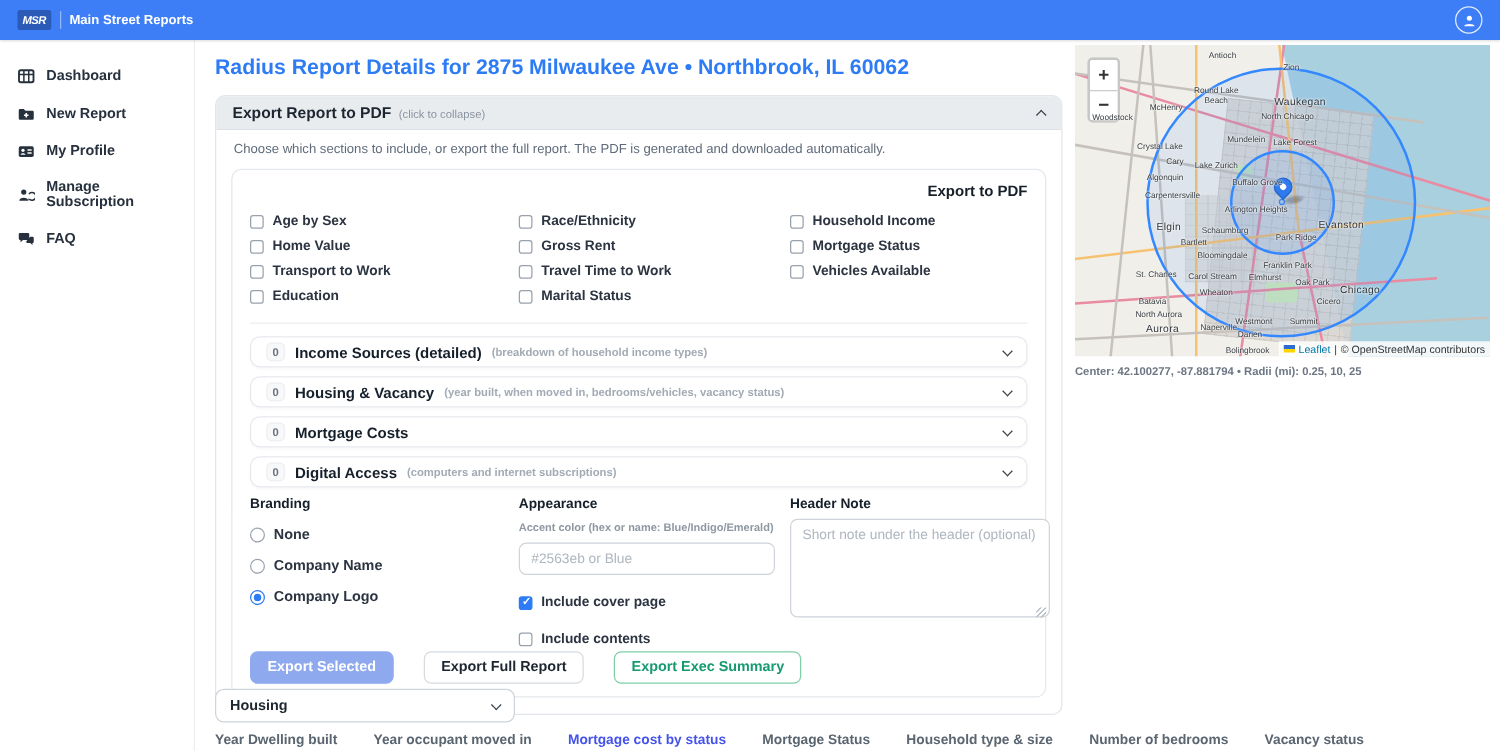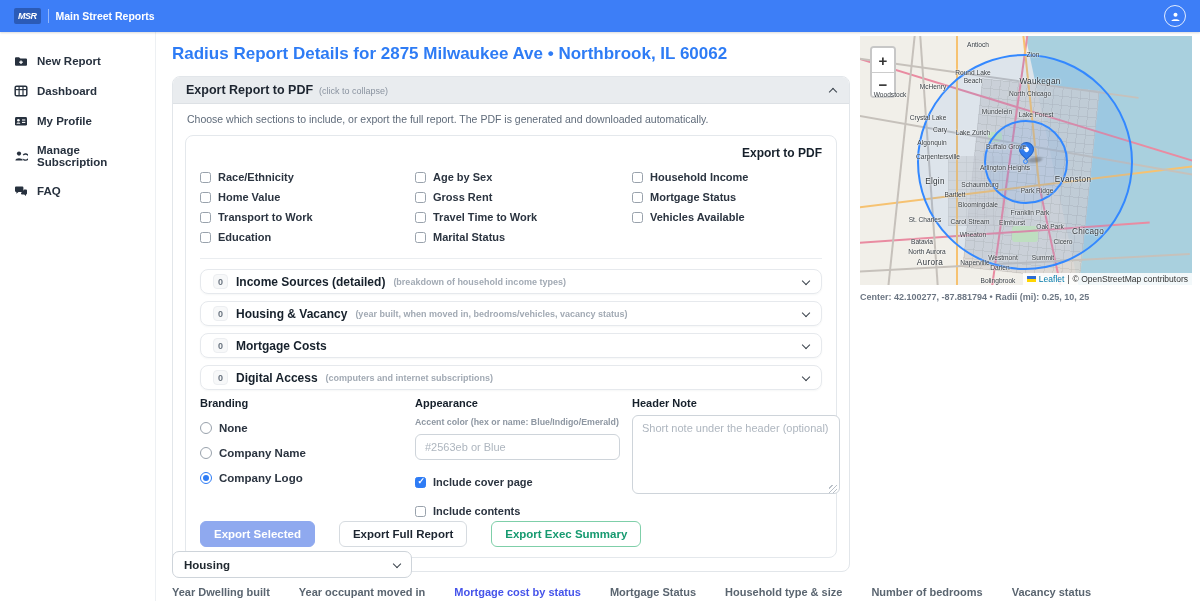--- a/index.html
+++ b/index.html
@@ -148,34 +148,34 @@
           <circle cx="6" cy="4" r="2.2" fill="#fff"></circle>
           <path d="M1.5 11 C1.5 8.2 10.5 8.2 10.5 11 Z" fill="#fff"></path>
         </svg>
       </div>
     </div>
   </div>
 
   <div class="sidebar">
     <div class="side-item">
       <svg width="14" height="14" viewBox="0 0 14 14">
-        <path d="M1 4.2 Q1 3.2 2 3.2 H5 L6.4 4.6 H12 Q13 4.6 13 5.6 V10.8 Q13 11.8 12 11.8 H2 Q1 11.8 1 10.8 Z" fill="#27313e"></path>
-        <line x1="7" y1="6.4" x2="7" y2="10" stroke="#fff" stroke-width="1.3"></line>
-        <line x1="5.2" y1="8.2" x2="8.8" y2="8.2" stroke="#fff" stroke-width="1.3"></line>
-      </svg>
-      <span>New Report</span>
-    </div>
-    <div class="side-item">
-      <svg width="14" height="14" viewBox="0 0 14 14">
         <rect x="1.2" y="2.2" width="11.6" height="9.6" rx="1.4" fill="none" stroke="#27313e" stroke-width="1.5"></rect>
         <line x1="1.2" y1="5.6" x2="12.8" y2="5.6" stroke="#27313e" stroke-width="1.2"></line>
         <line x1="5.1" y1="2.2" x2="5.1" y2="11.8" stroke="#27313e" stroke-width="1.2"></line>
         <line x1="9" y1="2.2" x2="9" y2="11.8" stroke="#27313e" stroke-width="1.2"></line>
       </svg>
       <span>Dashboard</span>
+    </div>
+    <div class="side-item">
+      <svg width="14" height="14" viewBox="0 0 14 14">
+        <path d="M1 4.2 Q1 3.2 2 3.2 H5 L6.4 4.6 H12 Q13 4.6 13 5.6 V10.8 Q13 11.8 12 11.8 H2 Q1 11.8 1 10.8 Z" fill="#27313e"></path>
+        <line x1="7" y1="6.4" x2="7" y2="10" stroke="#fff" stroke-width="1.3"></line>
+        <line x1="5.2" y1="8.2" x2="8.8" y2="8.2" stroke="#fff" stroke-width="1.3"></line>
+      </svg>
+      <span>New Report</span>
     </div>
     <div class="side-item">
       <svg width="14" height="14" viewBox="0 0 14 14">
         <rect x="1" y="3" width="12" height="8.6" rx="1.4" fill="#27313e"></rect>
         <circle cx="4.4" cy="6.2" r="1.3" fill="#fff"></circle>
         <path d="M2.5 9.8 C2.5 8.2 6.3 8.2 6.3 9.8 Z" fill="#fff"></path>
         <line x1="8" y1="6" x2="11.3" y2="6" stroke="#fff" stroke-width="1.1"></line>
         <line x1="8" y1="8.4" x2="11.3" y2="8.4" stroke="#fff" stroke-width="1.1"></line>
       </svg>
       <span>My Profile</span>
@@ -207,25 +207,25 @@
       <span class="chev up"></span>
     </div>
     <div class="panel-desc">Choose which sections to include, or export the full report. The PDF is generated and downloaded automatically.</div>
 
     <div class="inner-card">
       <div class="card-title">Export to PDF</div>
 
       <div class="cb-grid">
         <div class="cb-item">
             <span class="cb-box"></span>
+            <span class="cb-label">Age by Sex</span>
+          </div>
+        <div class="cb-item">
+            <span class="cb-box"></span>
             <span class="cb-label">Race/Ethnicity</span>
-          </div>
-        <div class="cb-item">
-            <span class="cb-box"></span>
-            <span class="cb-label">Age by Sex</span>
           </div>
         <div class="cb-item">
             <span class="cb-box"></span>
             <span class="cb-label">Household Income</span>
           </div>
         <div class="cb-item">
             <span class="cb-box"></span>
             <span class="cb-label">Home Value</span>
           </div>
         <div class="cb-item">

